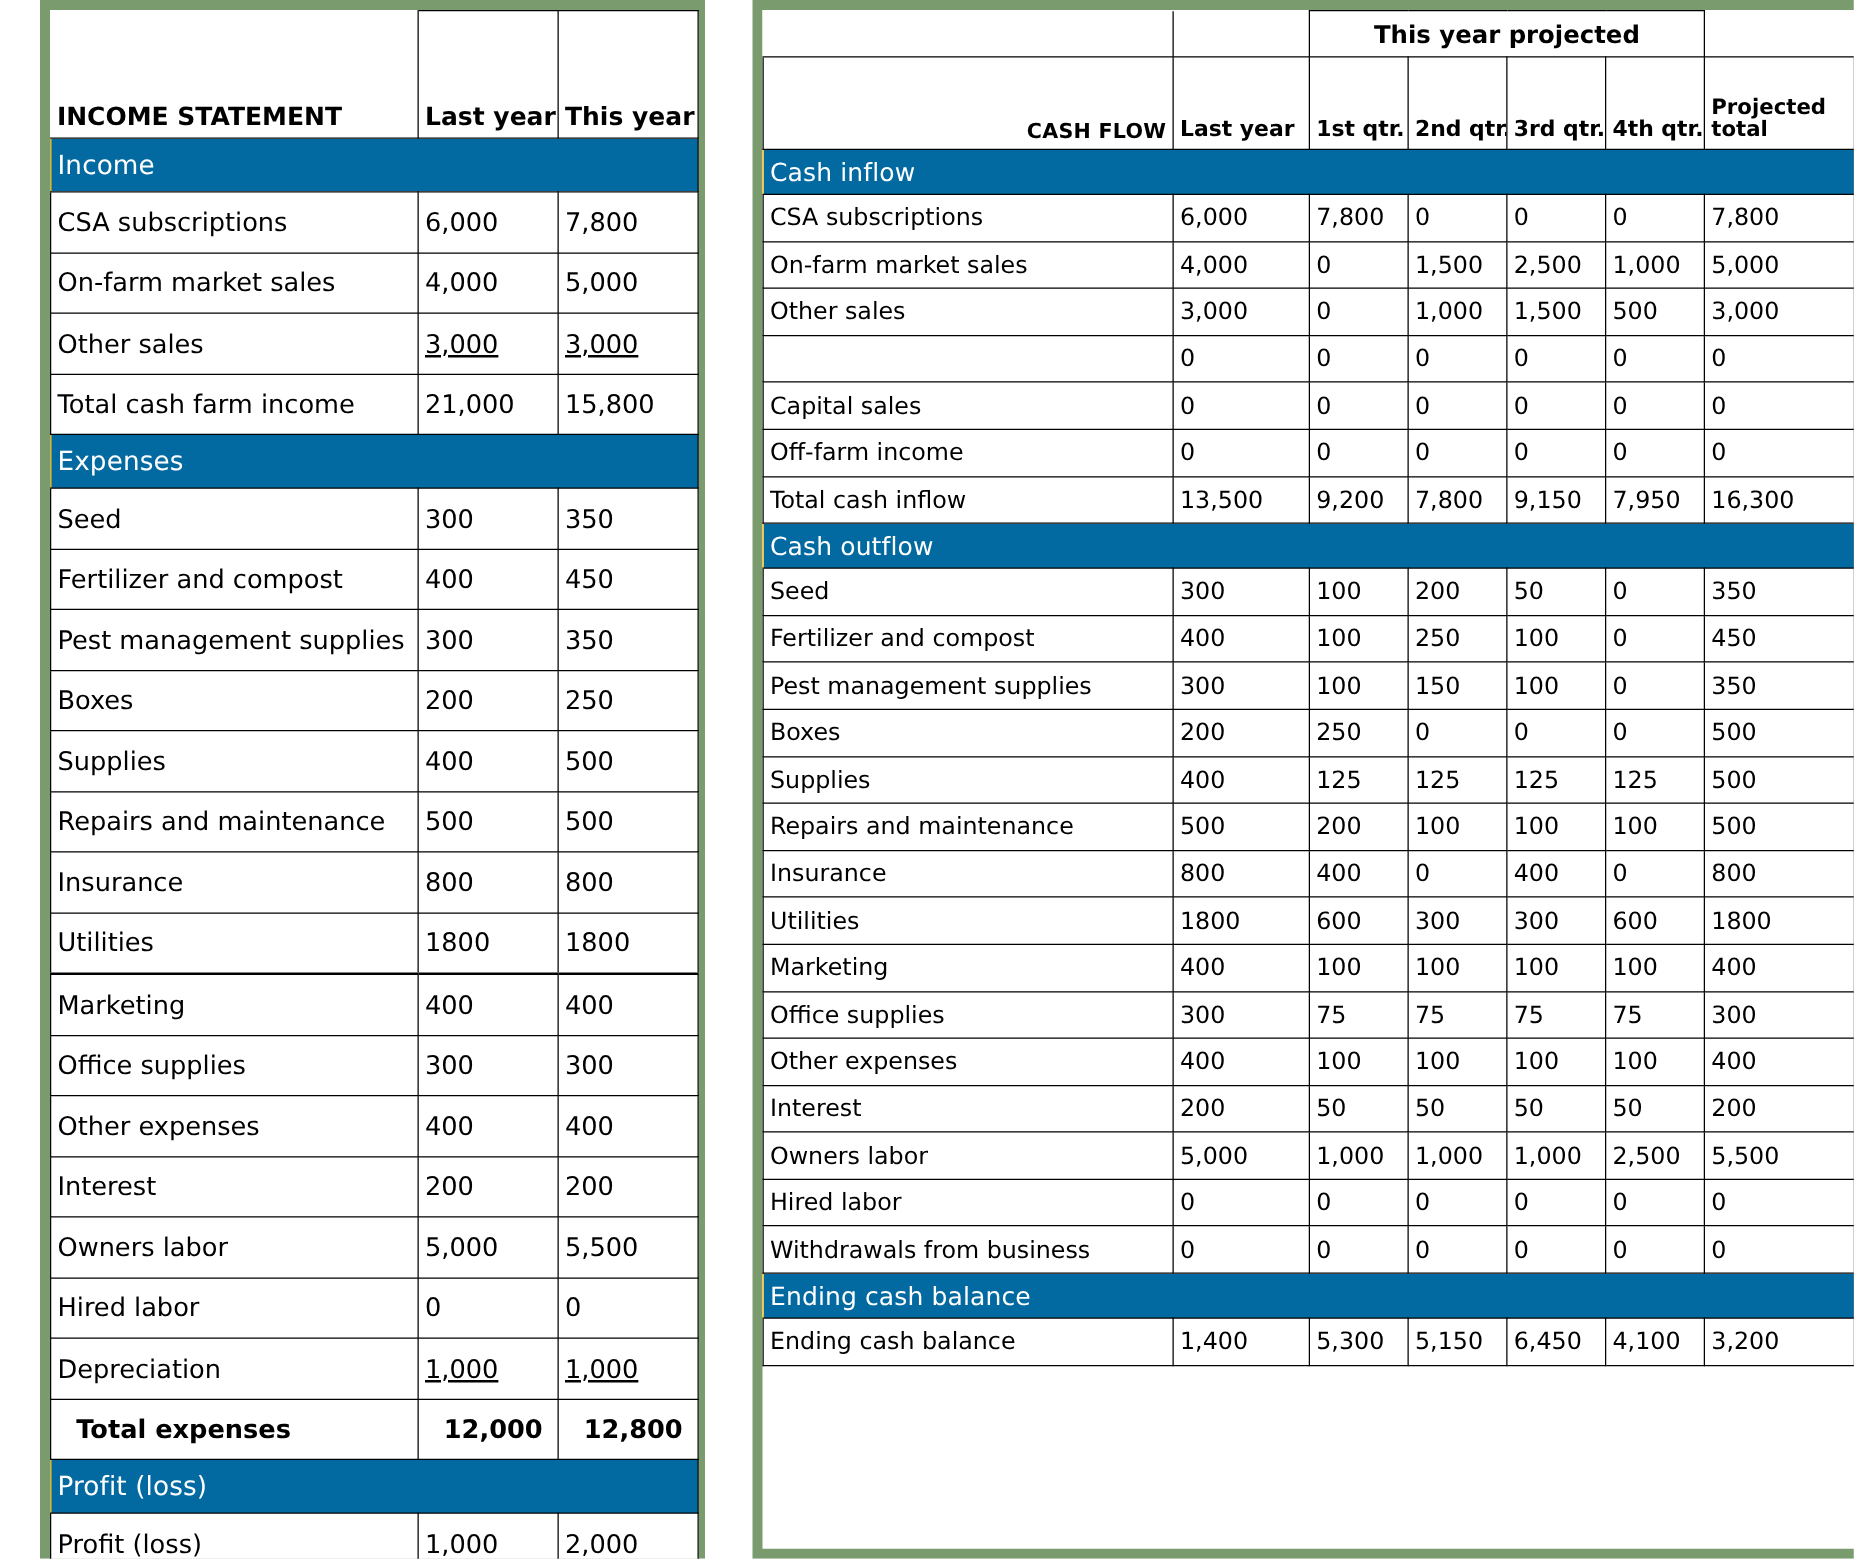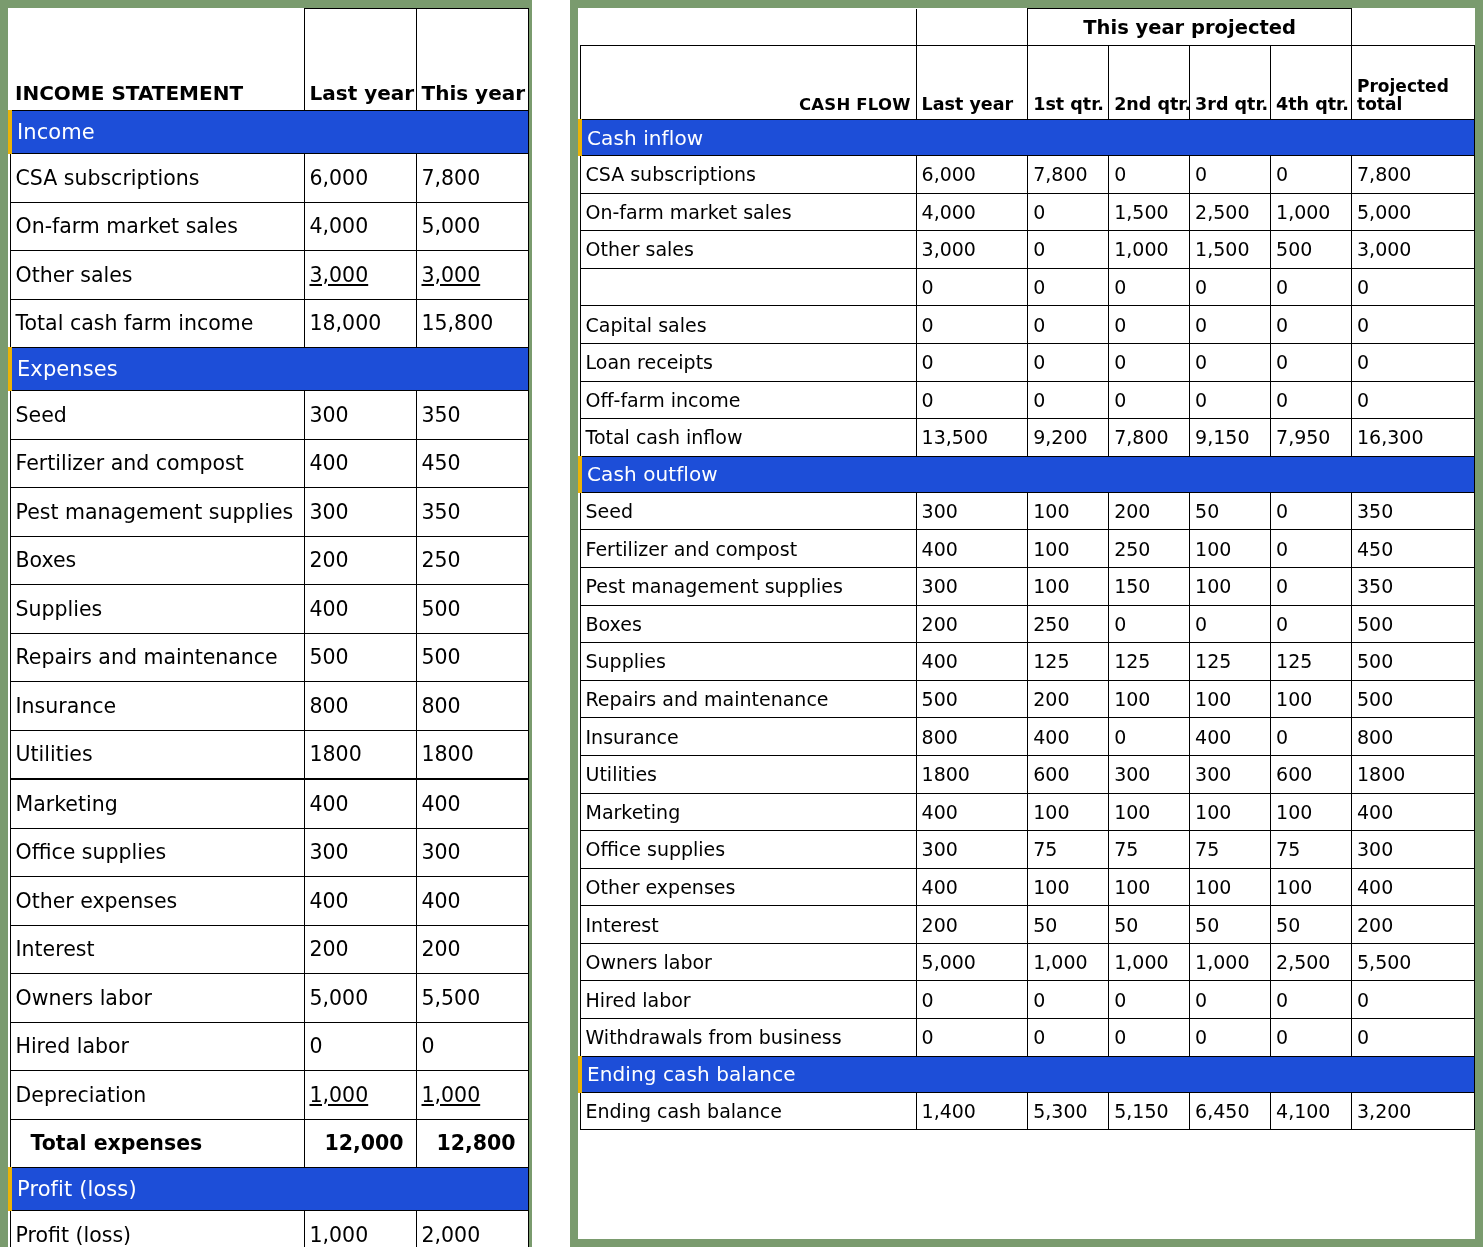--- a/index.html
+++ b/index.html
@@ -15,20 +15,21 @@
     align-items:flex-start;
   }
   .panel{
     border:8px solid #7a9b6e;
     background:#ffffff;
     box-sizing:border-box;
   }
   .panel-left{
     width:532px;height:1247px;
     margin-right:38px;
+    margin-left:32px;
   }
   .panel-right{
     width:913px;height:1247px;
   }
   table{
     border-collapse:collapse;
     width:100%;
     table-layout:fixed;
     background:#ffffff;
   }
@@ -50,24 +51,24 @@
     height:95px;
     vertical-align:bottom;
     padding-bottom:6px;
     font-weight:bold;
     font-size:20px;
     line-height:1.12;
   }
   .tbl-is .hdr-row td.topleft{border-top:none;border-left:none;}
   .tbl-is tbody td{height:47.5px;}
   .section-row td{
-    background:#1d4ed8;
+    background:#0369a1;
     color:#ffffff;
     font-size:21px;
-    border-left:4px solid #eab308;
+    border-left:1px solid #eab308;
     border-right:1px solid #000;
     height:42px !important;
     letter-spacing:.1px;
   }
   .bold-row td{font-weight:bold;padding-left:20px;}
   .u-val{
     text-decoration:underline;
     text-underline-offset:2px;
   }
   .thick-bottom td{border-bottom:2px solid #000;}
@@ -133,21 +134,21 @@
             <td>4,000</td>
             <td>5,000</td>
           </tr>
           <tr>
             <td>Other sales</td>
             <td><span class="u-val">3,000</span></td>
             <td><span class="u-val">3,000</span></td>
           </tr>
           <tr>
             <td>Total cash farm income</td>
-            <td>18,000</td>
+            <td>21,000</td>
             <td>15,800</td>
           </tr>
           <tr class="section-row">
             <td colspan="3">Expenses</td>
           </tr>
           <tr>
             <td>Seed</td>
             <td>300</td>
             <td>350</td>
           </tr>
@@ -309,29 +310,20 @@
           <tr>
             <td>Capital sales</td>
             <td>0</td>
             <td>0</td>
             <td>0</td>
             <td>0</td>
             <td>0</td>
             <td>0</td>
           </tr>
           <tr>
-            <td>Loan receipts</td>
-            <td>0</td>
-            <td>0</td>
-            <td>0</td>
-            <td>0</td>
-            <td>0</td>
-            <td>0</td>
-          </tr>
-          <tr>
             <td>Off-farm income</td>
             <td>0</td>
             <td>0</td>
             <td>0</td>
             <td>0</td>
             <td>0</td>
             <td>0</td>
           </tr>
           <tr>
             <td>Total cash inflow</td>

